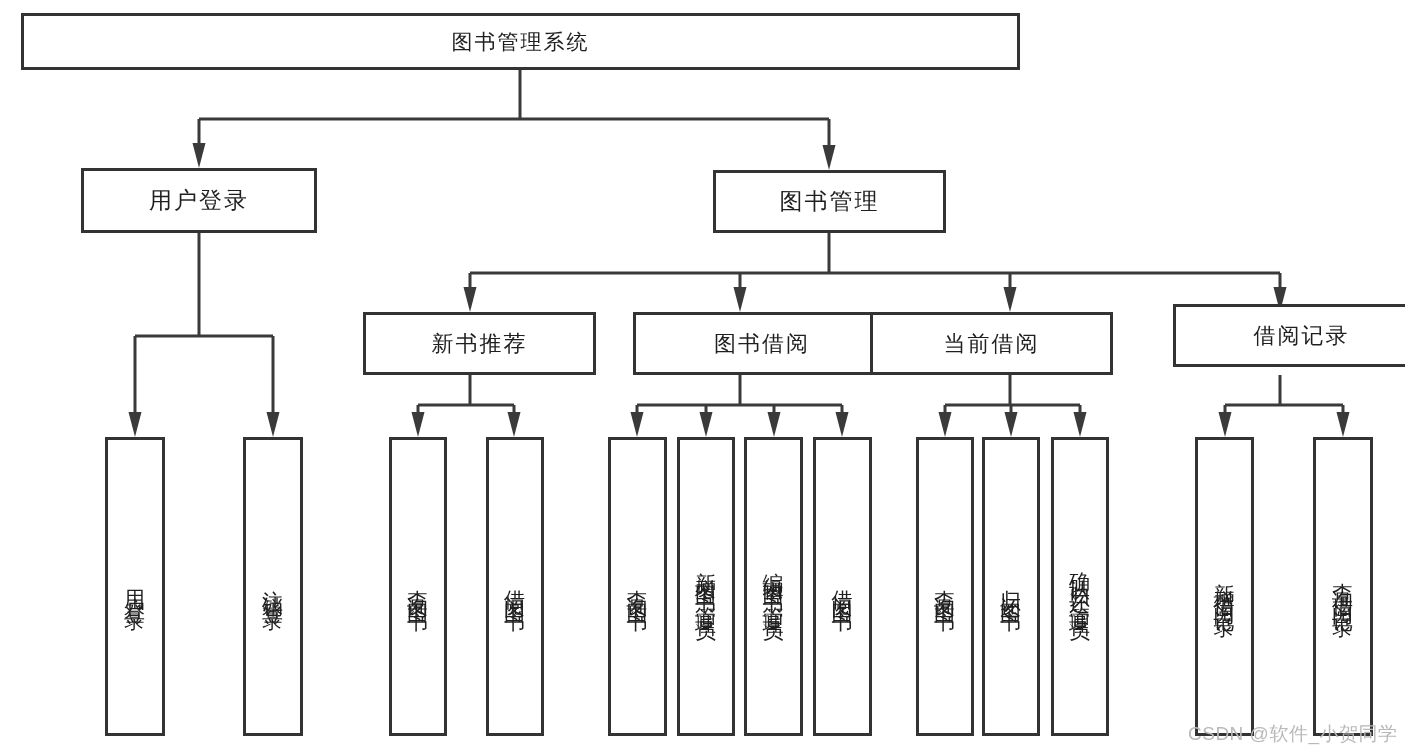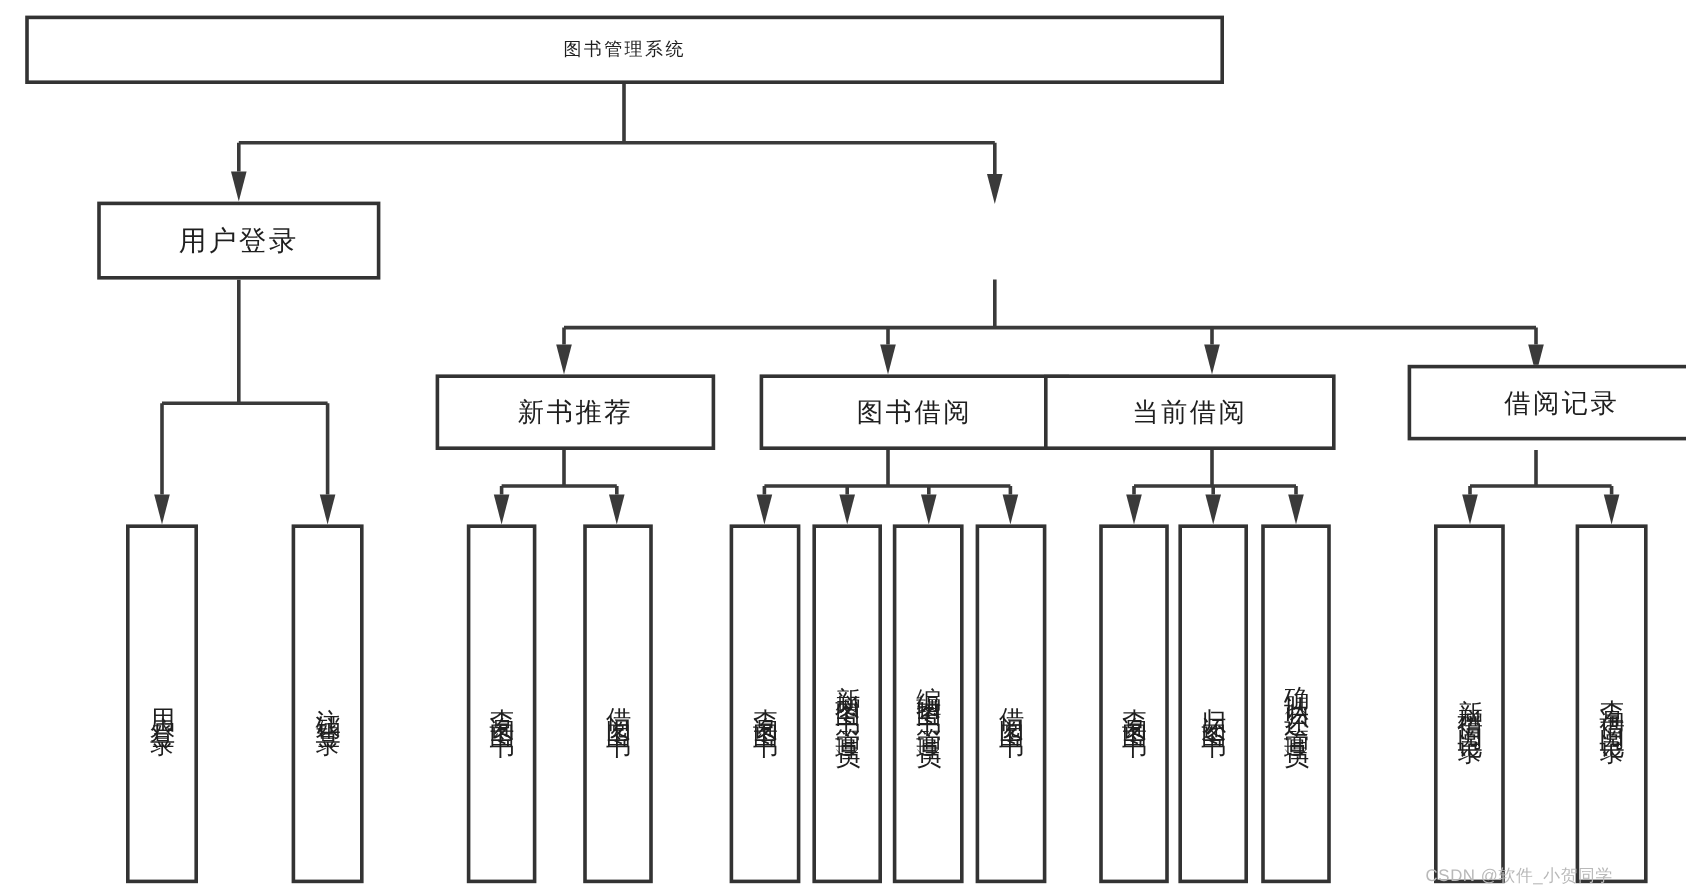--- a/index.html
+++ b/index.html
@@ -17,33 +17,33 @@
   svg.wires path{stroke:var(--line);stroke-width:3;fill:none;}
   svg.wires polygon{fill:var(--line);stroke:none;}
   .node{
     position:absolute;
     background:var(--bg);
     border:3px solid var(--border);
     display:flex;align-items:center;justify-content:center;
     text-align:center;
   }
   .hlabel{font-size:22px;letter-spacing:2px;white-space:nowrap;}
-  .root .hlabel{font-size:15px;}
+  .root .hlabel{font-size:21px;}
   .lv2 .hlabel{font-size:23px;}
   .vlabel{
     writing-mode:vertical-rl;
     text-orientation:mixed;
     font-size:21px;
     letter-spacing:7px;
     line-height:1;
     white-space:nowrap;
   }
   .watermark{
     position:absolute;left:1188px;top:721px;width:210px;
-    font-size:14px;color:var(--wm);white-space:nowrap;letter-spacing:0.5px;
+    font-size:19px;color:var(--wm);white-space:nowrap;letter-spacing:0.5px;
   }
 </style>
 </head>
 <body>
 
 <div class="canvas">
 
   <svg class="wires" viewBox="0 0 1405 747" aria-hidden="true">
 
     <path d="M520 70 V119 M199 119 H829 M199 119 V143 M829 119 V145"></path>
@@ -79,20 +79,23 @@
     <polygon points="1218.5,412 1231.5,412 1225,437"></polygon>
     <polygon points="1336.5,412 1349.5,412 1343,437"></polygon>
   </svg>
 
   <div class="node root" style="left:21px;top:13px;width:999px;height:57px">
     <span class="hlabel">图书管理系统</span>
   </div>
 
   <div class="node lv2" style="left:81px;top:168px;width:236px;height:65px">
     <span class="hlabel">用户登录</span>
+  </div>
+  <div class="node lv2" style="left:713px;top:170px;width:233px;height:63px">
+    <span class="hlabel">图书管理</span>
   </div>
 
   <div class="node" style="left:363px;top:312px;width:233px;height:63px">
     <span class="hlabel">新书推荐</span>
   </div>
   <div class="node" style="left:633px;top:312px;width:258px;height:63px">
     <span class="hlabel">图书借阅</span>
   </div>
   <div class="node" style="left:870px;top:312px;width:243px;height:63px">
     <span class="hlabel">当前借阅</span>

